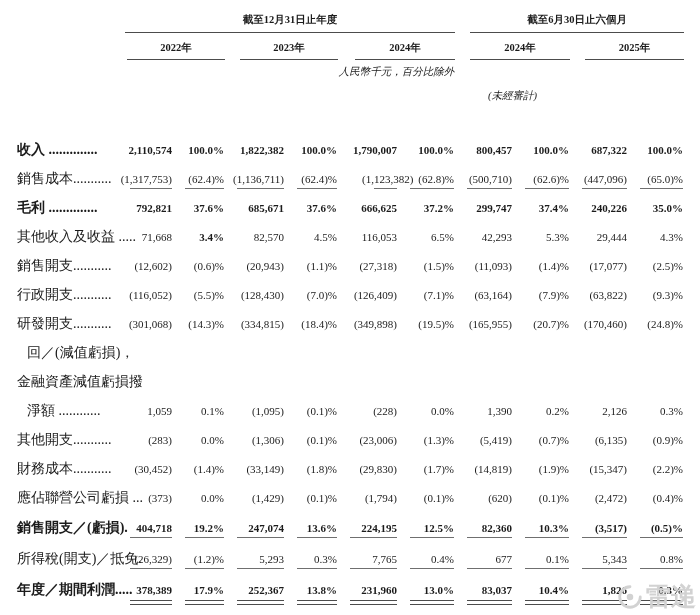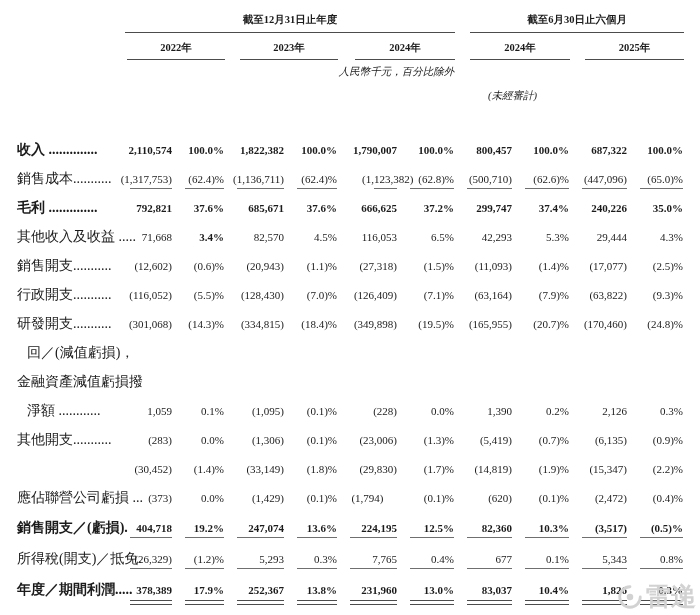--- a/index.html
+++ b/index.html
@@ -213,38 +213,39 @@
         <div class="cell" style="grid-column: 4;">(1,306)</div>
         <div class="cell" style="grid-column: 5;">(0.1)%</div>
         <div class="cell" style="grid-column: 6;">(23,006)</div>
         <div class="cell" style="grid-column: 7;">(1.3)%</div>
         <div class="cell" style="grid-column: 8;">(5,419)</div>
         <div class="cell" style="grid-column: 9;">(0.7)%</div>
         <div class="cell" style="grid-column: 10;">(6,135)</div>
         <div class="cell" style="grid-column: 11;">(0.9)%</div>
       </div>
       <div class="grid-row dr">
+        <div class="label">財務成本...........</div>
         <div class="cell" style="grid-column: 2;">(30,452)</div>
         <div class="cell" style="grid-column: 3;">(1.4)%</div>
         <div class="cell" style="grid-column: 4;">(33,149)</div>
         <div class="cell" style="grid-column: 5;">(1.8)%</div>
         <div class="cell" style="grid-column: 6;">(29,830)</div>
         <div class="cell" style="grid-column: 7;">(1.7)%</div>
         <div class="cell" style="grid-column: 8;">(14,819)</div>
         <div class="cell" style="grid-column: 9;">(1.9)%</div>
         <div class="cell" style="grid-column: 10;">(15,347)</div>
         <div class="cell" style="grid-column: 11;">(2.2)%</div>
       </div>
       <div class="grid-row dr">
         <div class="label">應佔聯營公司虧損 ...</div>
         <div class="cell" style="grid-column: 2;">(373)</div>
         <div class="cell" style="grid-column: 3;">0.0%</div>
         <div class="cell" style="grid-column: 4;">(1,429)</div>
         <div class="cell" style="grid-column: 5;">(0.1)%</div>
-        <div class="cell" style="grid-column: 6; text-align: center;">(1,794)</div>
+        <div class="cell" style="grid-column: 6;">(1,794)</div>
         <div class="cell" style="grid-column: 7;">(0.1)%</div>
         <div class="cell" style="grid-column: 8;">(620)</div>
         <div class="cell" style="grid-column: 9;">(0.1)%</div>
         <div class="cell" style="grid-column: 10;">(2,472)</div>
         <div class="cell" style="grid-column: 11;">(0.4)%</div>
       </div>
       <div class="grid-row dr bold ru tall">
         <div class="label">銷售開支／(虧損).</div>
         <div class="cell" style="grid-column: 2;">404,718</div>
         <div class="cell" style="grid-column: 3;">19.2%</div>

